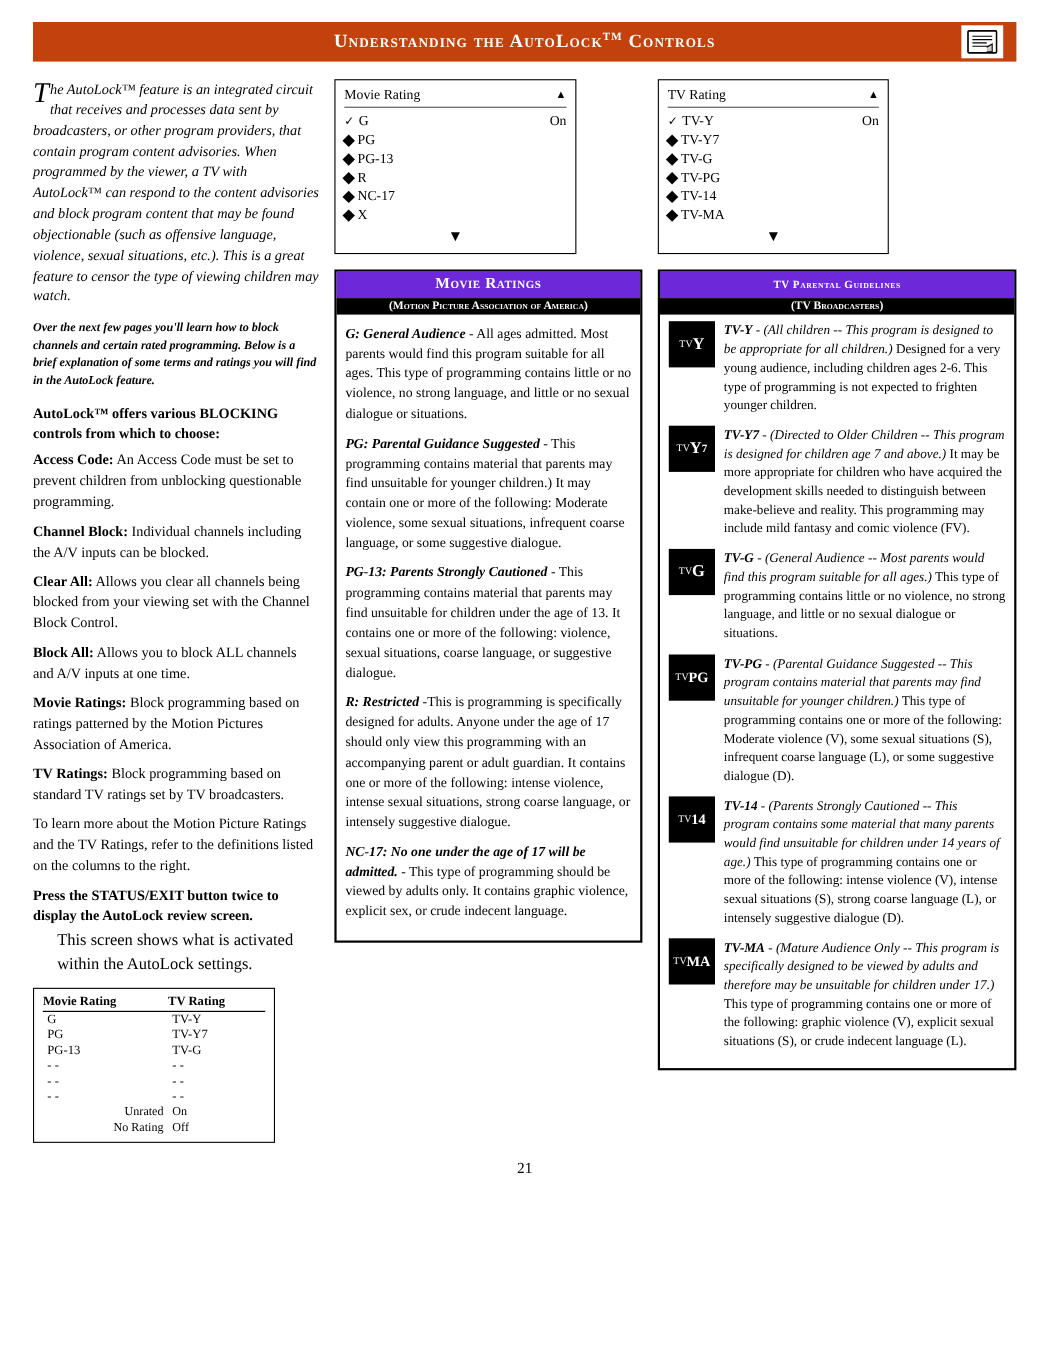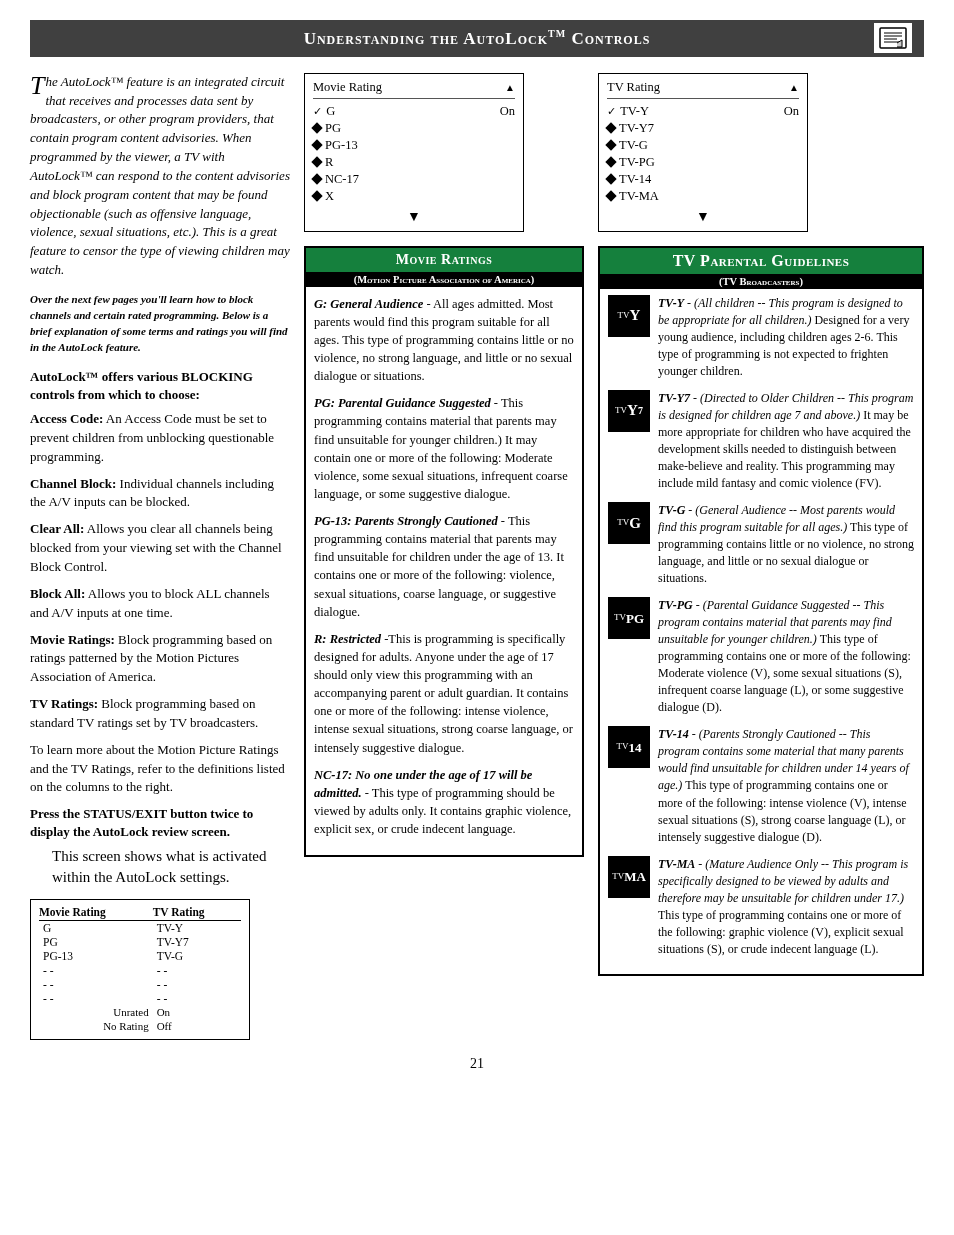--- a/index.html
+++ b/index.html
@@ -8,21 +8,21 @@
       font-family: 'Times New Roman', Times, serif;
       font-size: 13px;
       color: #000;
       width: 954px;
       min-height: 1235px;
       padding: 20px 30px;
     }
 
     
     .page-header {
-      background: #404040;
+      background: #c2410c;
       color: #fff;
       text-align: center;
       padding: 8px 16px;
       margin-bottom: 16px;
       display: flex;
       align-items: center;
       justify-content: center;
       position: relative;
     }
     .page-header h1 {
@@ -196,21 +196,21 @@
       flex-shrink: 0;
     }
     .selector-footer {
       text-align: center;
       font-size: 14px;
       margin-top: 4px;
     }
 
     
     .section-box-header {
-      background: #15803d;
+      background: #6d28d9;
       color: #fff;
       text-align: center;
       padding: 4px 8px;
       font-size: 14px;
       font-weight: bold;
       letter-spacing: 0.5px;
     }
     .section-box-subheader {
       background: #000;
       color: #fff;
@@ -510,21 +510,21 @@
       </div>
       <div class="selector-item">
         <span class="diamond"></span>
         <span>TV-MA</span>
       </div>
       <div class="selector-footer">▼</div>
     </div>
 
     <div class="section-box">
       <div class="section-box-header">
-        <span class="small-caps-title" style="font-size:16px;">TV Parental Guidelines</span>
+        <span class="small-caps-title" style="font-size:10px;">TV Parental Guidelines</span>
       </div>
       <div class="section-box-subheader">(TV Broadcasters)</div>
       <div class="tv-guide-content">
 
         <div class="tv-rating-entry">
           <div class="tv-badge">
             <span class="badge-top">TV</span>
             <span class="badge-main">Y</span>
           </div>
           <div class="tv-entry-text">

